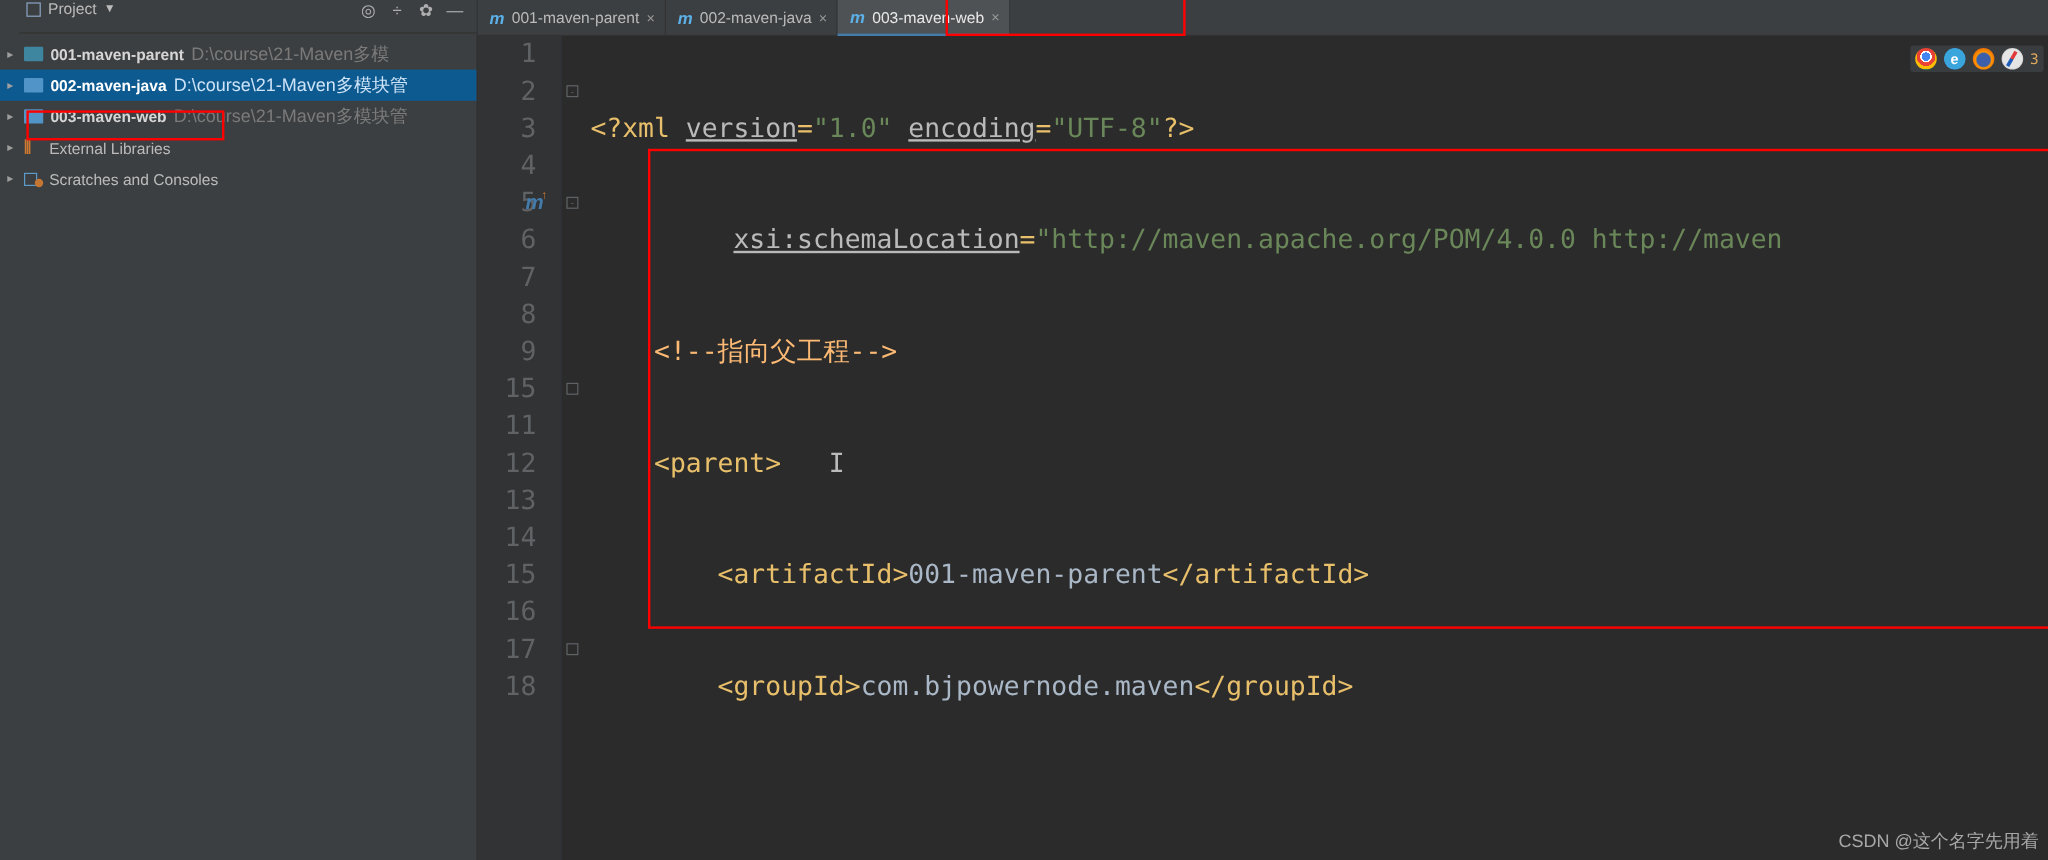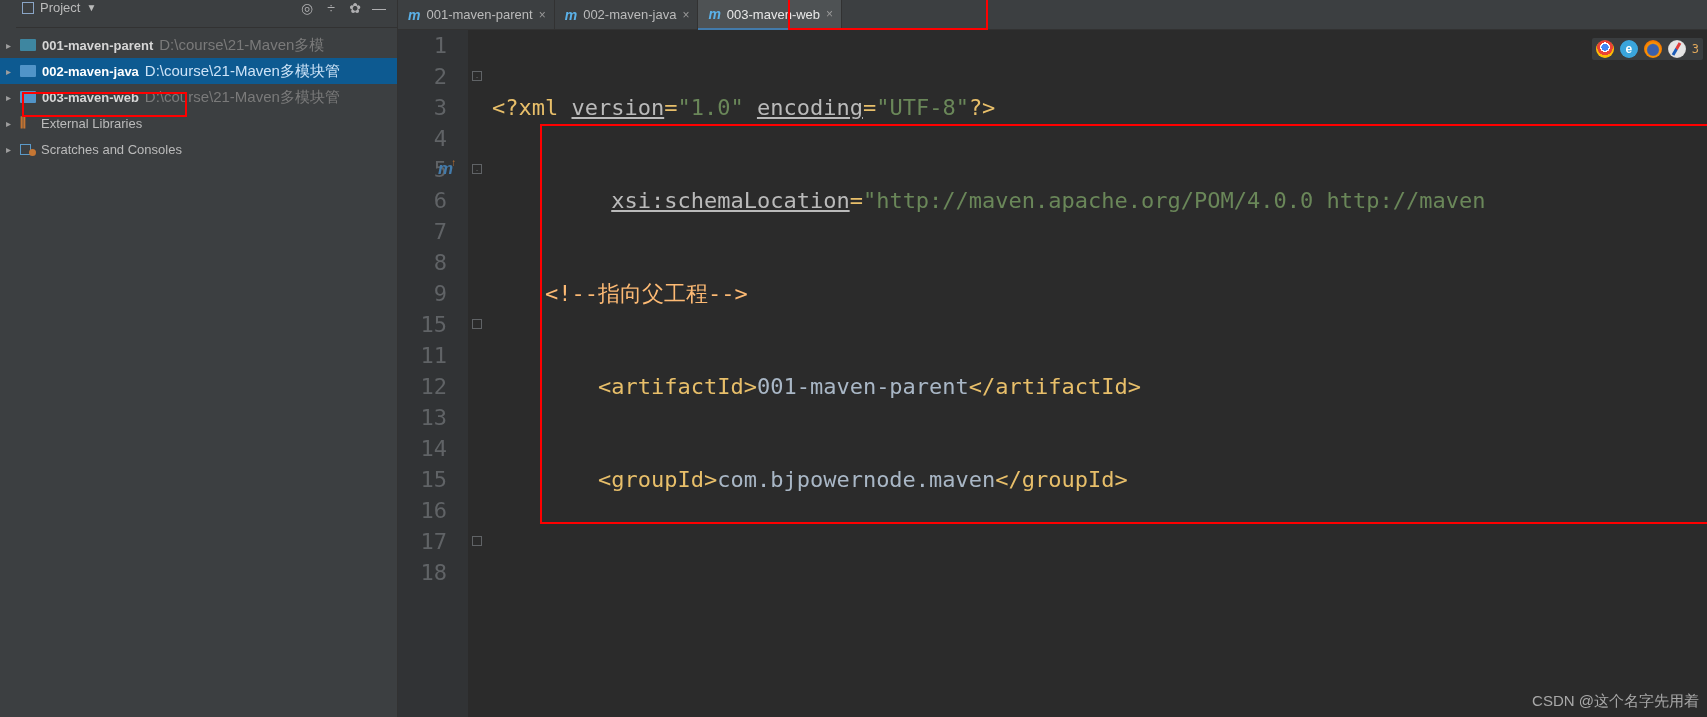--- a/index.html
+++ b/index.html
@@ -212,20 +212,21 @@
   <div class="fold-mark" style="top:41px">-</div>
   <div class="fold-mark" style="top:134px">-</div>
   <div class="fold-mark" style="top:289px"></div>
   <div class="fold-mark" style="top:506px"></div>
  </div>
 
  <div class="code">
   <div class="ln"><span class="t">&lt;?xml </span><span class="a">version</span><span class="t">=</span><span class="s">"1.0"</span> <span class="a">encoding</span><span class="t">=</span><span class="s">"UTF-8"</span><span class="t">?&gt;</span></div>
   <div class="ln">         <span class="a">xsi:schemaLocation</span><span class="t">=</span><span class="s">"http://maven.apache.org/POM/4.0.0 http://maven</span></div>
   <div class="ln">    <span class="c">&lt;!--指向父工程--&gt;</span></div>
+  <div class="ln">    <span class="t">&lt;parent&gt;</span>   <span class="cur">I</span></div>
   <div class="ln">        <span class="t">&lt;artifactId&gt;</span><span>001-maven-parent</span><span class="t">&lt;/artifactId&gt;</span></div>
   <div class="ln">        <span class="t">&lt;groupId&gt;</span><span>com.bjpowernode.maven</span><span class="t">&lt;/groupId&gt;</span></div>
   
   
   
   
   
   
   
   

